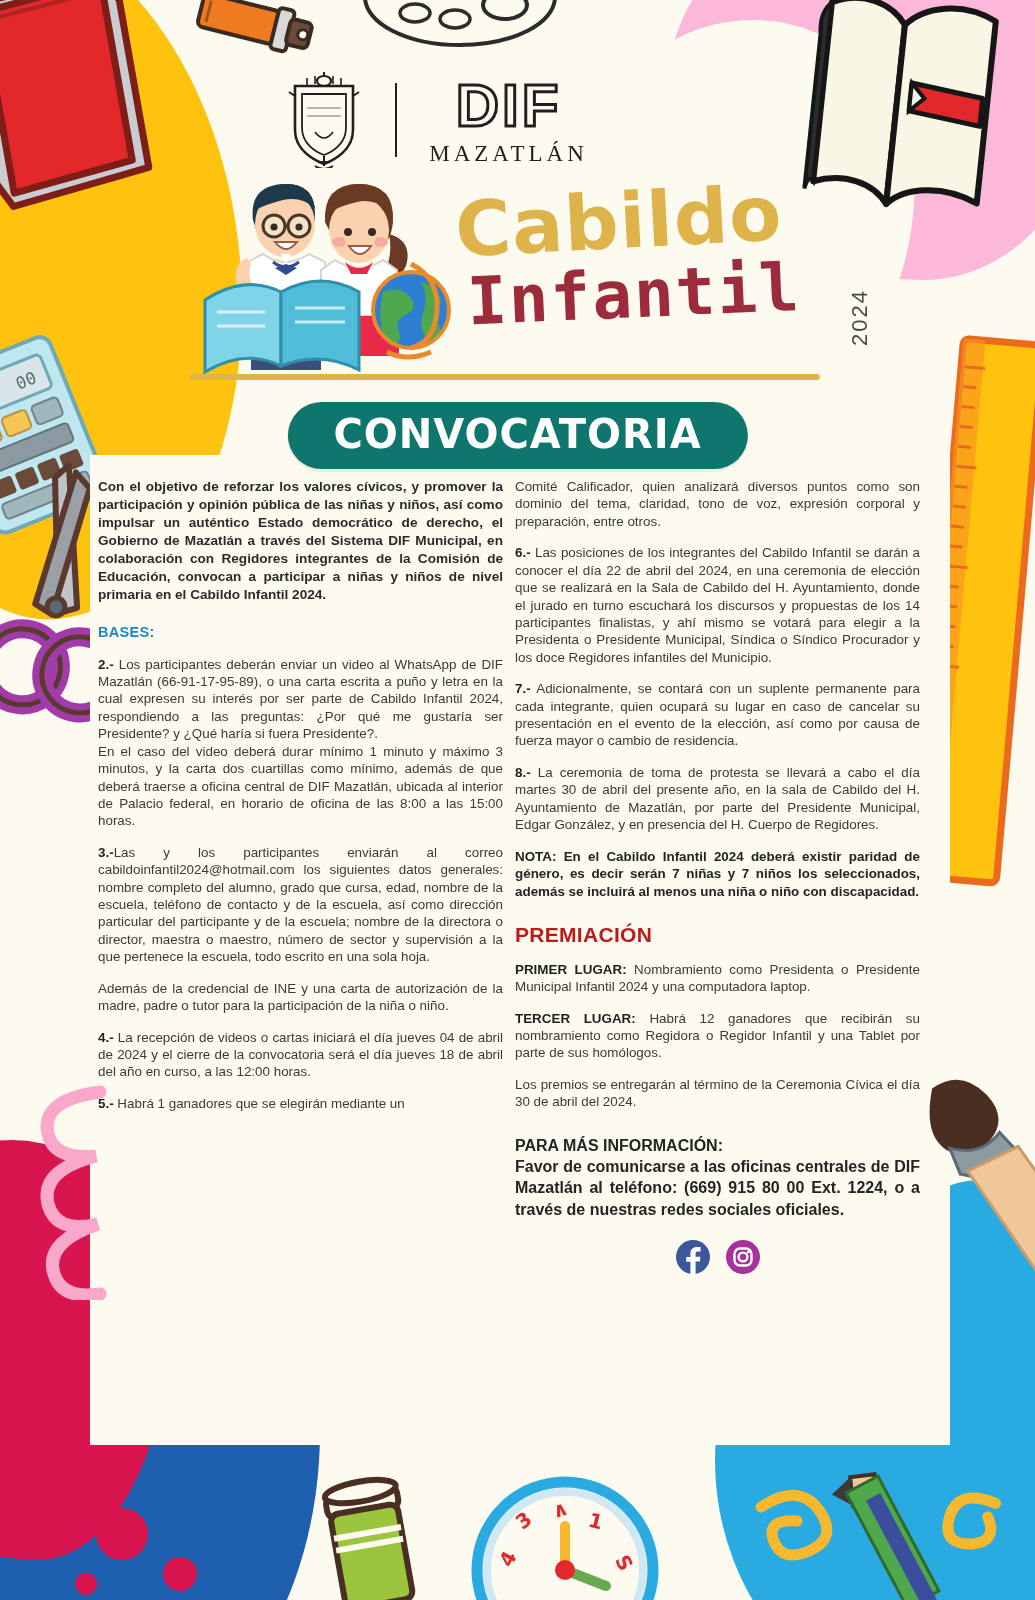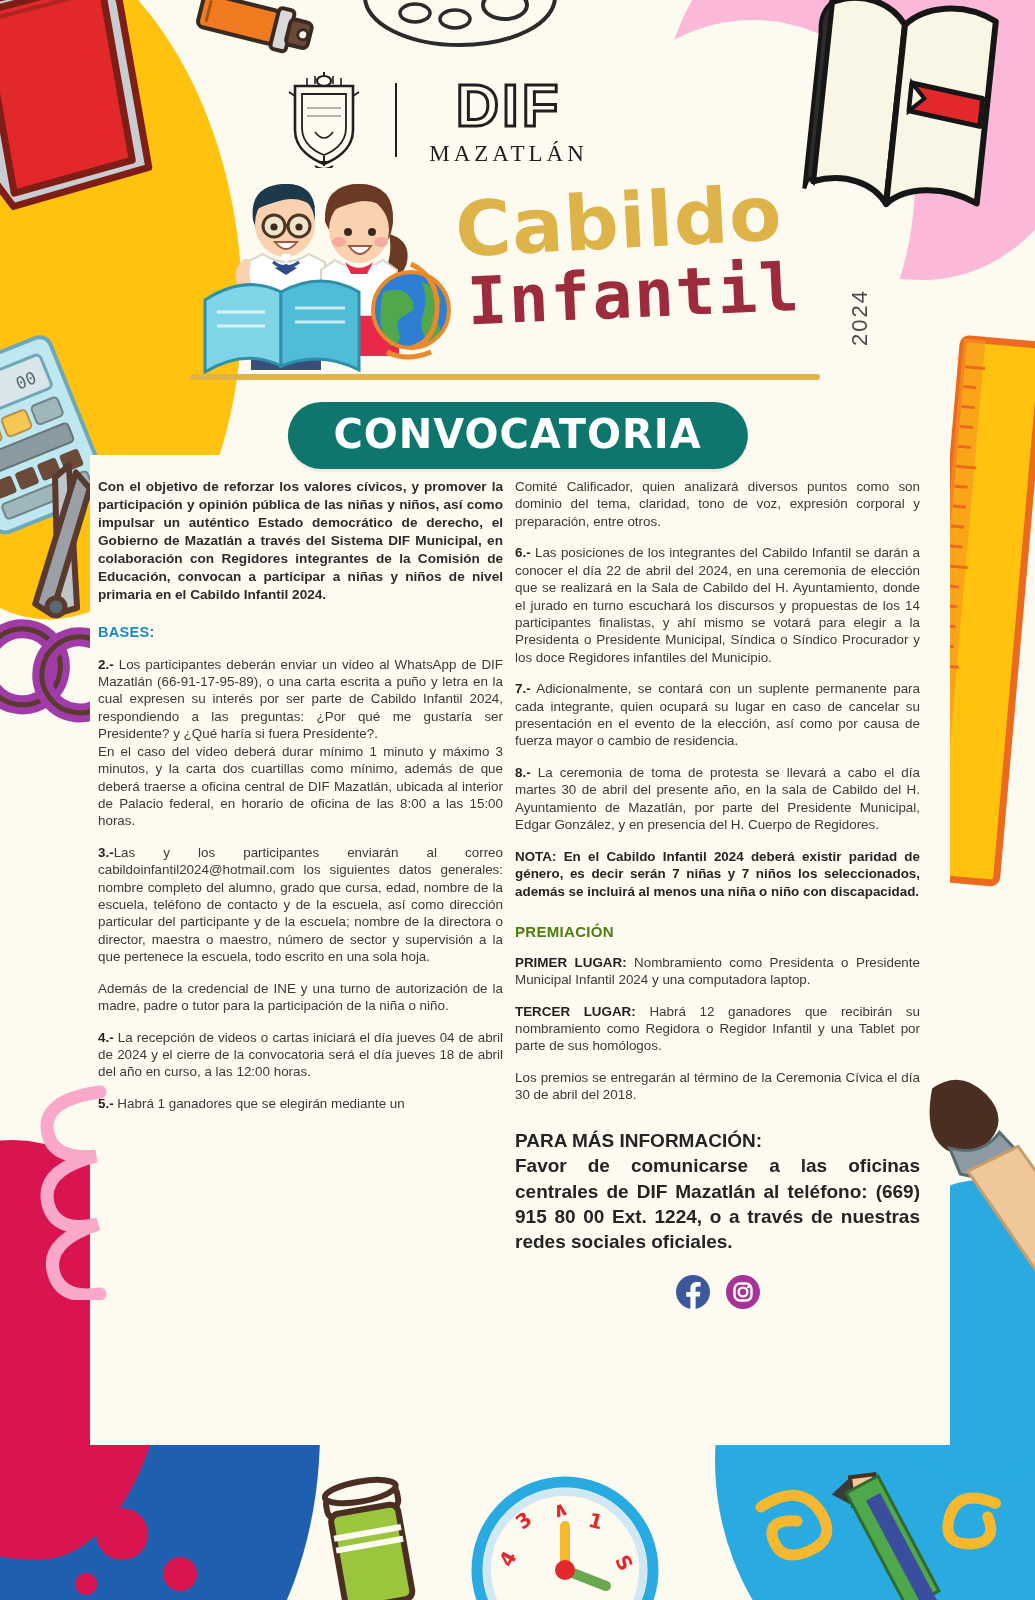--- a/index.html
+++ b/index.html
@@ -137,29 +137,29 @@
   .lead{
     font-weight:bold;color:#2B2B2B;font-size:13.6px;line-height:1.32;
     text-align:justify;margin-bottom:20px;
   }
   .b{font-weight:bold;color:#1F1F1F;}
   .h-bases{
     color:#1B87C9;font-weight:bold;font-size:14.5px;letter-spacing:.3px;
     margin:0 0 16px 0;
   }
   .h-premia{
-    color:#4d7c0f;font-weight:bold;font-size:15px;letter-spacing:.3px;
+    color:#b91c1c;font-weight:bold;font-size:21px;letter-spacing:.3px;
     margin:22px 0 14px 0;
   }
   .nota{
     font-weight:bold;color:#242424;font-size:13.4px;line-height:1.32;
     text-align:justify;margin:0 0 6px 0;
   }
   .info-block{
-    font-weight:bold;color:#242424;font-size:19px;line-height:1.34;
+    font-weight:bold;color:#242424;font-size:16px;line-height:1.34;
     text-align:justify;margin-top:24px;
   }
 
   
   .socials{display:flex;gap:16px;justify-content:center;margin-top:20px;}
   .soc{width:34px;height:34px;border-radius:9px;display:block;}
 
   
   .deco{position:absolute;pointer-events:none;z-index:3;}
   .deco-top{z-index:7;}
@@ -363,21 +363,21 @@
     <div class="col">
       <p class="lead">Con el objetivo de reforzar los valores cívicos, y promover la participación y opinión pública de las niñas y niños, así como impulsar un auténtico Estado democrático de derecho, el Gobierno de Mazatlán a través del Sistema DIF Municipal, en colaboración con Regidores integrantes de la Comisión de Educación, convocan a participar a niñas y niños de nivel primaria en el Cabildo Infantil 2024.</p>
 
       <p class="h-bases">BASES:</p>
 
 
       <p class="body-text tight"><span class="b">2.-</span><span> Los participantes deberán enviar un video al WhatsApp de DIF Mazatlán (66-91-17-95-89), o una carta escrita a puño y letra en la cual expresen su interés por ser parte de Cabildo Infantil 2024, respondiendo a las preguntas: ¿Por qué me gustaría ser Presidente? y ¿Qué haría si fuera Presidente?.</span></p>
       <p class="body-text">En el caso del video deberá durar mínimo 1 minuto y máximo 3 minutos, y la carta dos cuartillas como mínimo, además de que deberá traerse a oficina central de DIF Mazatlán, ubicada al interior de Palacio federal, en horario de oficina de las 8:00 a las 15:00 horas.</p>
 
       <p class="body-text"><span class="b">3.-</span><span>Las y los participantes enviarán al correo cabildoinfantil2024@hotmail.com los siguientes datos generales: nombre completo del alumno, grado que cursa, edad, nombre de la escuela, teléfono de contacto y de la escuela, así como dirección particular del participante y de la escuela; nombre de la directora o director, maestra o maestro, número de sector y supervisión a la que pertenece la escuela, todo escrito en una sola hoja.</span></p>
-      <p class="body-text">Además de la credencial de INE y una turno de autorización de la madre, padre o tutor para la participación de la niña o niño.</p>
+      <p class="body-text">Además de la credencial de INE y una carta de autorización de la madre, padre o tutor para la participación de la niña o niño.</p>
 
       <p class="body-text"><span class="b">4.-</span><span> La recepción de videos o cartas iniciará el día jueves 04 de abril de 2024 y el cierre de la convocatoria será el día jueves 18 de abril del año en curso, a las 12:00 horas.</span></p>
 
       <p class="body-text"><span class="b">5.-</span><span> Habrá 1 ganadores que se elegirán mediante un</span></p>
     </div>
 
     <div class="col">
       <p class="body-text">Comité Calificador, quien analizará diversos puntos como son dominio del tema, claridad, tono de voz, expresión corporal y preparación, entre otros.</p>
 
       <p class="body-text"><span class="b">6.-</span><span> Las posiciones de los integrantes del Cabildo Infantil se darán a conocer el día 22 de abril del 2024, en una ceremonia de elección que se realizará en la Sala de Cabildo del H. Ayuntamiento, donde el jurado en turno escuchará los discursos y propuestas de los 14 participantes finalistas, y ahí mismo se votará para elegir a la Presidenta o Presidente Municipal, Síndica o Síndico Procurador y los doce Regidores infantiles del Municipio.</span></p>
@@ -388,21 +388,21 @@
 
       <p class="nota">NOTA: En el Cabildo Infantil 2024 deberá existir paridad de género, es decir serán 7 niñas y 7 niños los seleccionados, además se incluirá al menos una niña o niño con discapacidad.</p>
 
       <p class="h-premia">PREMIACIÓN</p>
 
       <p class="body-text"><span class="b">PRIMER LUGAR:</span><span> Nombramiento como Presidenta o Presidente Municipal Infantil 2024 y una computadora laptop.</span></p>
 
 
       <p class="body-text"><span class="b">TERCER LUGAR:</span><span> Habrá 12 ganadores que recibirán su nombramiento como Regidora o Regidor Infantil y una Tablet por parte de sus homólogos.</span></p>
 
-      <p class="body-text">Los premios se entregarán al término de la Ceremonia Cívica el día 30 de abril del 2018.</p>
+      <p class="body-text">Los premios se entregarán al término de la Ceremonia Cívica el día 30 de abril del 2024.</p>
 
       <div class="info-block">
         <div>PARA MÁS INFORMACIÓN:</div>
         <div>Favor de comunicarse a las oficinas centrales de DIF Mazatlán al teléfono: (669) 915 80 00 Ext. 1224, o a través de nuestras redes sociales oficiales.</div>
       </div>
 
       <div class="socials">
         <svg class="soc" viewBox="0 0 34 34">
           <circle cx="17" cy="17" r="17" fill="#3B5998"></circle>
           <path d="M19.6 34V21.6h4.2l.6-4.8h-4.8v-3.1c0-1.4.4-2.3 2.4-2.3h2.6V7.1c-.5-.07-2-.22-3.8-.22-3.8 0-6.4 2.3-6.4 6.5v3.6h-4.2v4.8h4.2V34z" fill="#FFFFFF"></path>

